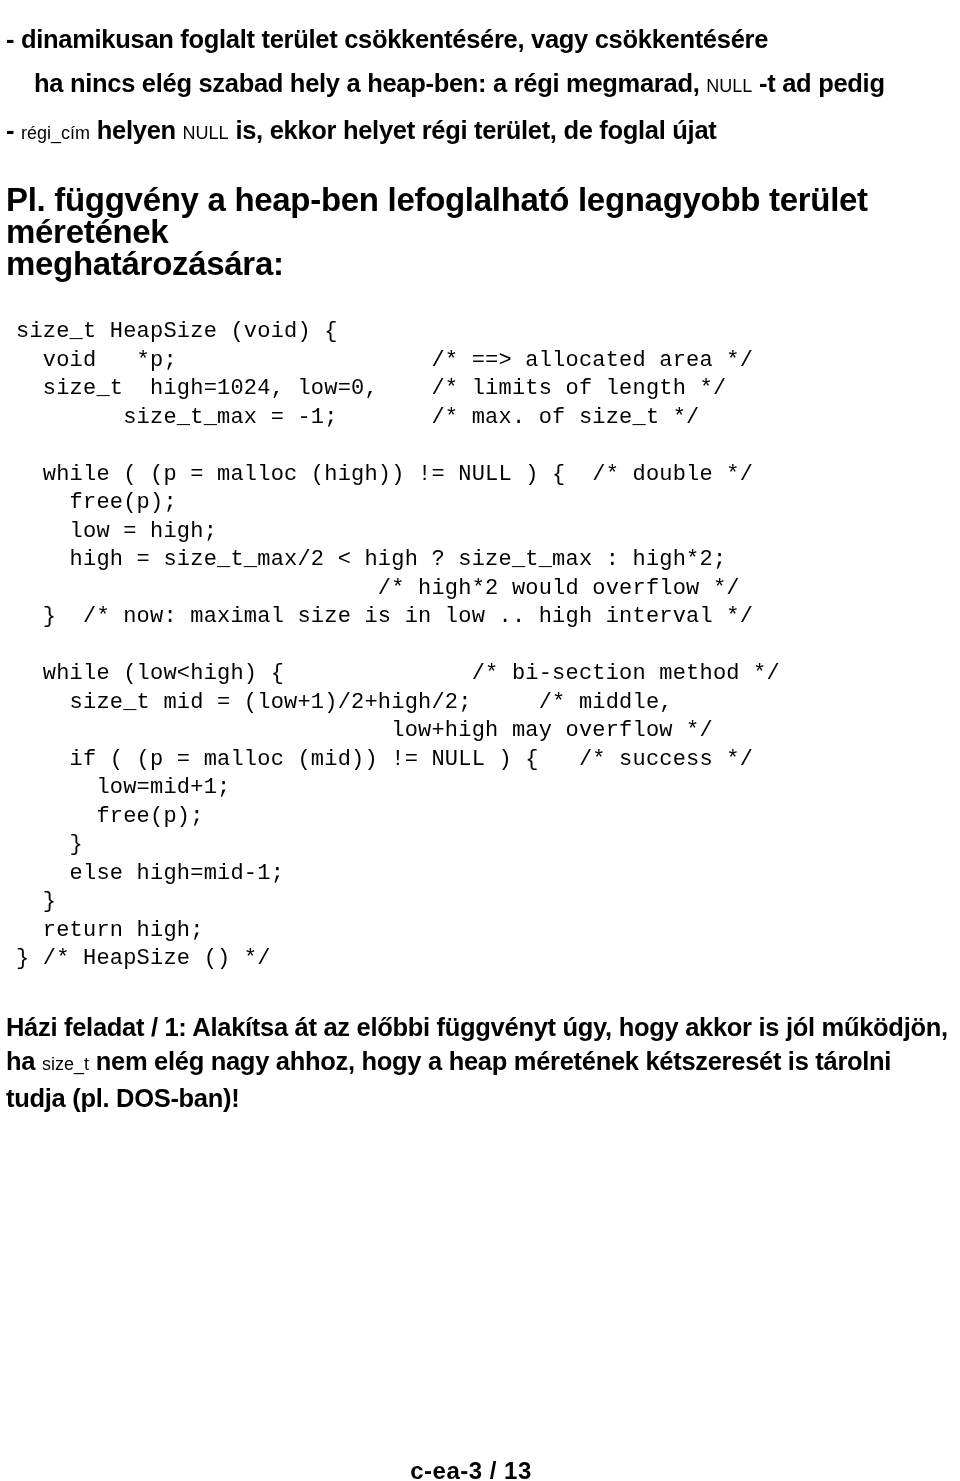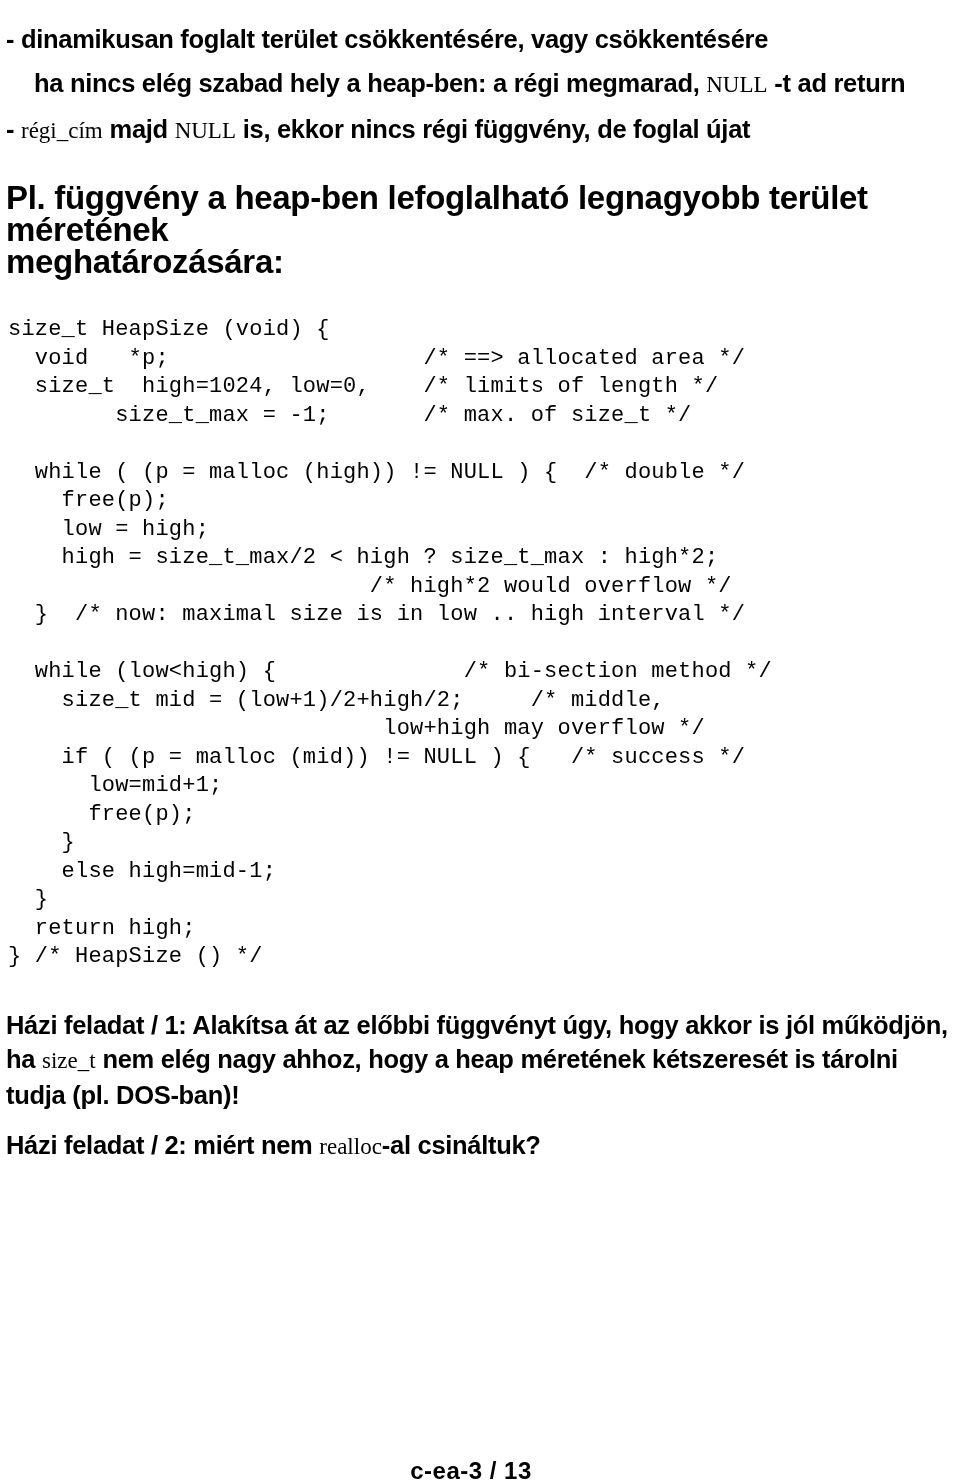--- a/index.html
+++ b/index.html
@@ -56,44 +56,44 @@
     font-weight: bold;
     font-size: 25.5px;
     line-height: 34px;
     margin: 10px 0 0 2px;
     letter-spacing: -0.3px;
   }
   .bullet.indented {
     margin-left: 30px;
   }
   .mono-inline {
-    font-family: Liberation Serif, serif;
+    font-family: Liberation Sans, sans-serif;
     font-weight: normal;
-    font-size: 23px;
+    font-size: 18px;
     letter-spacing: 0;
   }
 
   
   .section-heading {
     font-family: "Liberation Sans", sans-serif;
     font-weight: bold;
     font-size: 33px;
     line-height: 32px;
     margin: 34px 0 0 2px;
     letter-spacing: -0.3px;
     white-space: pre-line;
   }
 
   
   .code-block {
     font-family: "Liberation Mono", "DejaVu Sans Mono", monospace;
     font-size: 22px;
     line-height: 28.5px;
     white-space: pre;
-    margin: 38px 0 0 4px;
+    margin: 38px 0 0 12px;
     letter-spacing: 0.2px;
   }
 
   
   .homework {
     margin-top: 36px;
   }
   .hw-line {
     font-family: "Liberation Sans", sans-serif;
     font-weight: bold;
@@ -124,23 +124,23 @@
 
 <div class="slide">
 
 
 
   <div class="bullets">
 
     <p class="bullet">- dinamikusan foglalt terület csökkentésére, vagy csökkentésére</p>
 
 
-    <p class="bullet indented"><span>ha nincs elég szabad hely a heap-ben: a régi megmarad, </span><span class="mono-inline">NULL</span><span> -t ad return</span></p>
+    <p class="bullet indented"><span>ha nincs elég szabad hely a heap-ben: a régi megmarad, </span><span class="mono-inline">NULL</span><span> -t ad pedig</span></p>
 
-    <p class="bullet"><span>- </span><span class="mono-inline">régi_cím</span><span> majd </span><span class="mono-inline">NULL</span><span> is, ekkor nincs régi függvény, de foglal újat</span></p>
+    <p class="bullet"><span>- </span><span class="mono-inline">régi_cím</span><span> helyen </span><span class="mono-inline">NULL</span><span> is, ekkor helyet régi terület, de foglal újat</span></p>
 
   </div>
 
   <h2 class="section-heading">Pl. függvény a heap-ben lefoglalható legnagyobb terület  méretének
 meghatározására:</h2>
 
   <pre class="code-block">size_t HeapSize (void) {
   void   *p;                   /* ==&gt; allocated area */
   size_t  high=1024, low=0,    /* limits of length */
         size_t_max = -1;       /* max. of size_t */
@@ -163,21 +163,18 @@
   }
   return high;
 } /* HeapSize () */</pre>
 
   <div class="homework">
 
     <div class="hw-block">
       <p class="hw-line"><span>Házi feladat  / 1:  Alakítsa át az előbbi függvényt úgy, hogy akkor is jól működjön, ha </span><span class="mono-inline">size_t</span><span> nem elég nagy ahhoz, hogy a heap méretének kétszeresét is tárolni tudja (pl. DOS-ban)!</span></p>
     </div>
 
-    <div class="hw-block">
-      <p class="hw-line"><span>Házi feladat  / 2: miért nem </span><span class="mono-inline">realloc</span><span>-al csináltuk?</span></p>
-    </div>
 
   </div>
 
   <div class="footer">c-ea-3  /  13</div>
 
 </div>
 
 </body></html>

